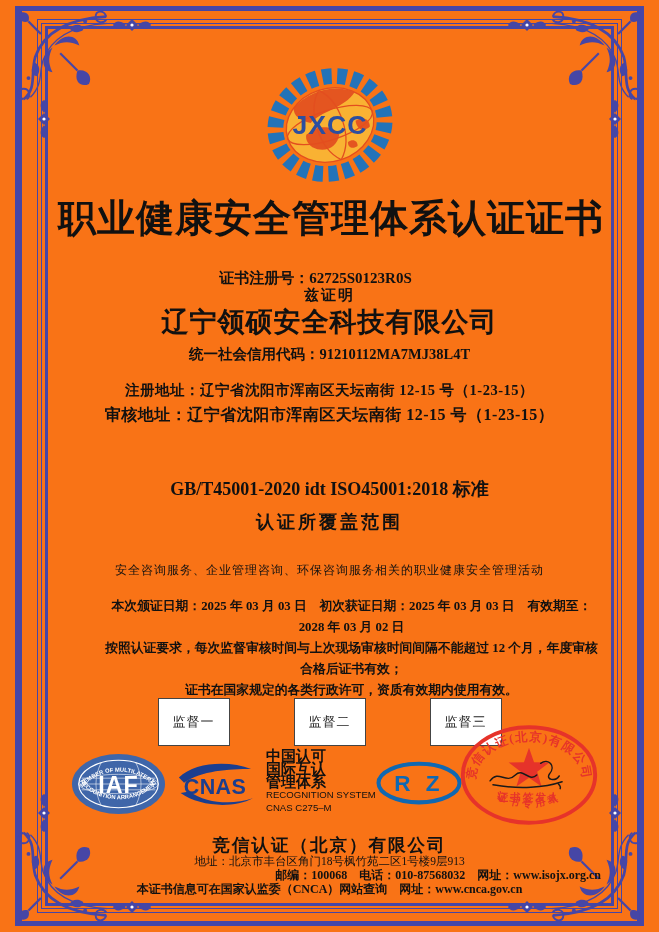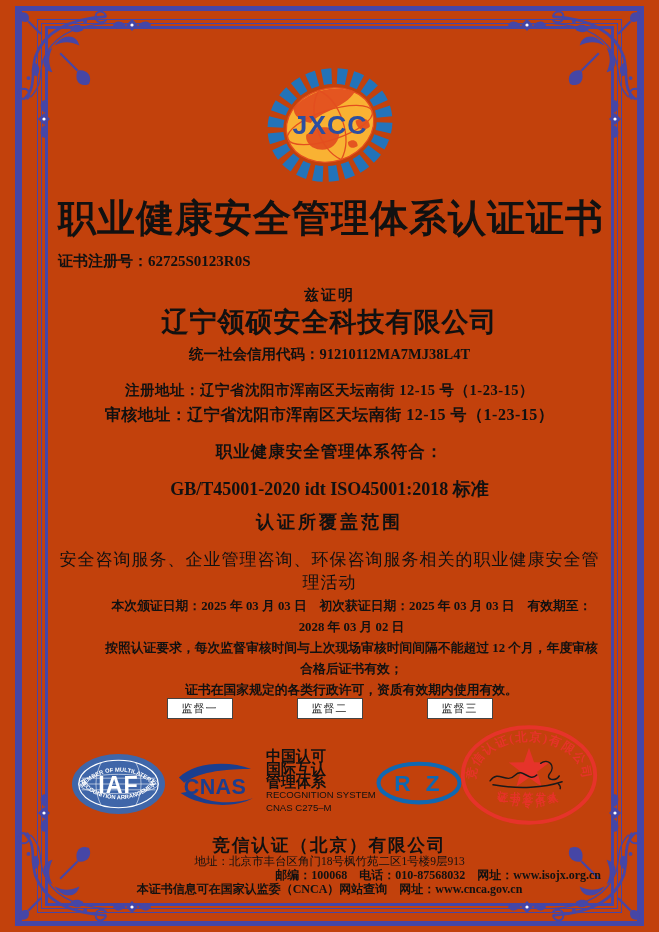--- a/index.html
+++ b/index.html
@@ -1,18 +1,18 @@
 <!DOCTYPE html>
 <html><head>
 <meta charset="utf-8">
 <style>
   html,body{margin:0;padding:0;background:#888;}
   .page{
     position:relative;width:659px;height:932px;margin:0 auto;
-    background:#c2410c;overflow:hidden;
+    background:#f97316;overflow:hidden;
     font-family:"Liberation Serif","DejaVu Serif",serif;color:#111;
   }
   
   .frame{position:absolute;pointer-events:none;}
   .frame-outer{top:6px;bottom:6px;left:15px;right:15px;border:solid #4646a6;border-width:5px 7px;}
   .frame-a{top:19px;bottom:19px;left:37px;right:37px;border:1px solid #4646a6;}
   .frame-b{top:23px;bottom:23px;left:41px;right:41px;border:1px solid #4646a6;}
   .frame-c{top:26px;bottom:26px;left:45px;right:45px;border:3px solid #4646a6;}
   .corner{position:absolute;width:96px;height:96px;color:#4646a6;}
   .corner.tl{top:9px;left:16px;}
@@ -23,33 +23,33 @@
   .knot.t1{top:18px;left:112px;}  .knot.t2{top:18px;right:112px;}
   .knot.b1{bottom:18px;left:112px;} .knot.b2{bottom:18px;right:112px;}
   .knot.l1{top:112px;left:24px;transform:rotate(90deg);}
   .knot.l2{bottom:112px;left:24px;transform:rotate(90deg);}
   .knot.r1{top:112px;right:24px;transform:rotate(90deg);}
   .knot.r2{bottom:112px;right:24px;transform:rotate(90deg);}
   
   .abs{position:absolute;left:58px;right:58px;text-align:center;}
   .logo-wrap{position:absolute;top:56px;left:50%;transform:translateX(-50%);width:158px;height:138px;}
   .cert-title{top:193px;font-size:38px;font-weight:bold;letter-spacing:1px;white-space:nowrap;}
-  .reg-line{top:252px;text-align:left;padding-right:28px;font-size:15px;font-weight:bold;}
+  .reg-line{top:269px;text-align:center;padding-right:28px;font-size:15px;font-weight:bold;}
   .certify{top:286px;font-size:15px;font-weight:bold;letter-spacing:2px;}
   .company-name{top:304px;font-size:27px;font-weight:bold;letter-spacing:1px;}
   .credit-line{top:345px;font-size:14.5px;font-weight:bold;}
   .addr1{top:381px;font-size:14.5px;font-weight:bold;letter-spacing:.5px;}
   .addr2{top:405px;font-size:16px;font-weight:bold;letter-spacing:.5px;}
   .conform{top:441px;font-size:16.5px;font-weight:bold;letter-spacing:1px;}
   .standard-line{top:477px;font-size:18px;font-weight:bold;}
   .scope-head{top:510px;font-size:18px;font-weight:bold;letter-spacing:3px;}
-  .scope-text{top:548px;font-size:17px;letter-spacing:1px;}
+  .scope-text{top:562px;font-size:12px;letter-spacing:1px;}
   .validity{top:596px;font-size:12.8px;font-weight:bold;line-height:21px;margin-left:44px;}
   .sup-row{top:698px;display:flex;justify-content:center;gap:64px;}
-  .sup-box{border:1px solid #444;padding:2px 14px;font-size:11px;letter-spacing:1px;color:#222;background:#fff;}
+  .sup-box{border:1px solid #444;padding:14px 14px;font-size:13px;letter-spacing:1px;color:#222;background:#fff;}
   .iaf{position:absolute;left:70px;top:752px;width:97px;height:64px;}
   .cnas{position:absolute;left:172px;top:756px;width:86px;height:57px;}
   .acc-text{position:absolute;left:266px;top:749px;text-align:left;
     font-family:"Liberation Sans","DejaVu Sans",sans-serif;color:#111;}
   .acc-text .zh{font-size:15px;line-height:13px;font-weight:bold;}
   .acc-text .en{font-size:9.6px;line-height:13px;}
   .rz{position:absolute;left:374px;top:760px;width:90px;height:46px;}
   .seal{position:absolute;left:456px;top:722px;width:146px;height:106px;}
   .f1{top:833px;font-size:17.5px;font-weight:bold;letter-spacing:2px;}
   .f2{top:854px;font-size:11.5px;}
@@ -153,21 +153,20 @@
     </svg>
   </div>
 
   <div class="abs cert-title">职业健康安全管理体系认证证书</div>
   <div class="abs reg-line">证书注册号：62725S0123R0S</div>
   <div class="abs company-name">辽宁领硕安全科技有限公司</div>
   <div class="abs certify">兹证明</div>
   <div class="abs credit-line">统一社会信用代码：91210112MA7MJ38L4T</div>
   <div class="abs addr1">注册地址：辽宁省沈阳市浑南区天坛南街 12-15 号（1-23-15）</div>
   <div class="abs addr2">审核地址：辽宁省沈阳市浑南区天坛南街 12-15 号（1-23-15）</div>
-  <div class="abs conform">职业健康安全管理体系符合：</div>
   <div class="abs standard-line">GB/T45001-2020 idt ISO45001:2018 标准</div>
   <div class="abs scope-head">认证所覆盖范围</div>
   <div class="abs scope-text">安全咨询服务、企业管理咨询、环保咨询服务相关的职业健康安全管理活动</div>
 
   <div class="abs validity">
     <div>本次颁证日期：2025 年 03 月 03 日　初次获证日期：2025 年 03 月 03 日　有效期至：2028 年 03 月 02 日</div>
     <div>按照认证要求，每次监督审核时间与上次现场审核时间间隔不能超过 12 个月，年度审核合格后证书有效；</div>
     <div>证书在国家规定的各类行政许可，资质有效期内使用有效。</div>
   </div>
 

